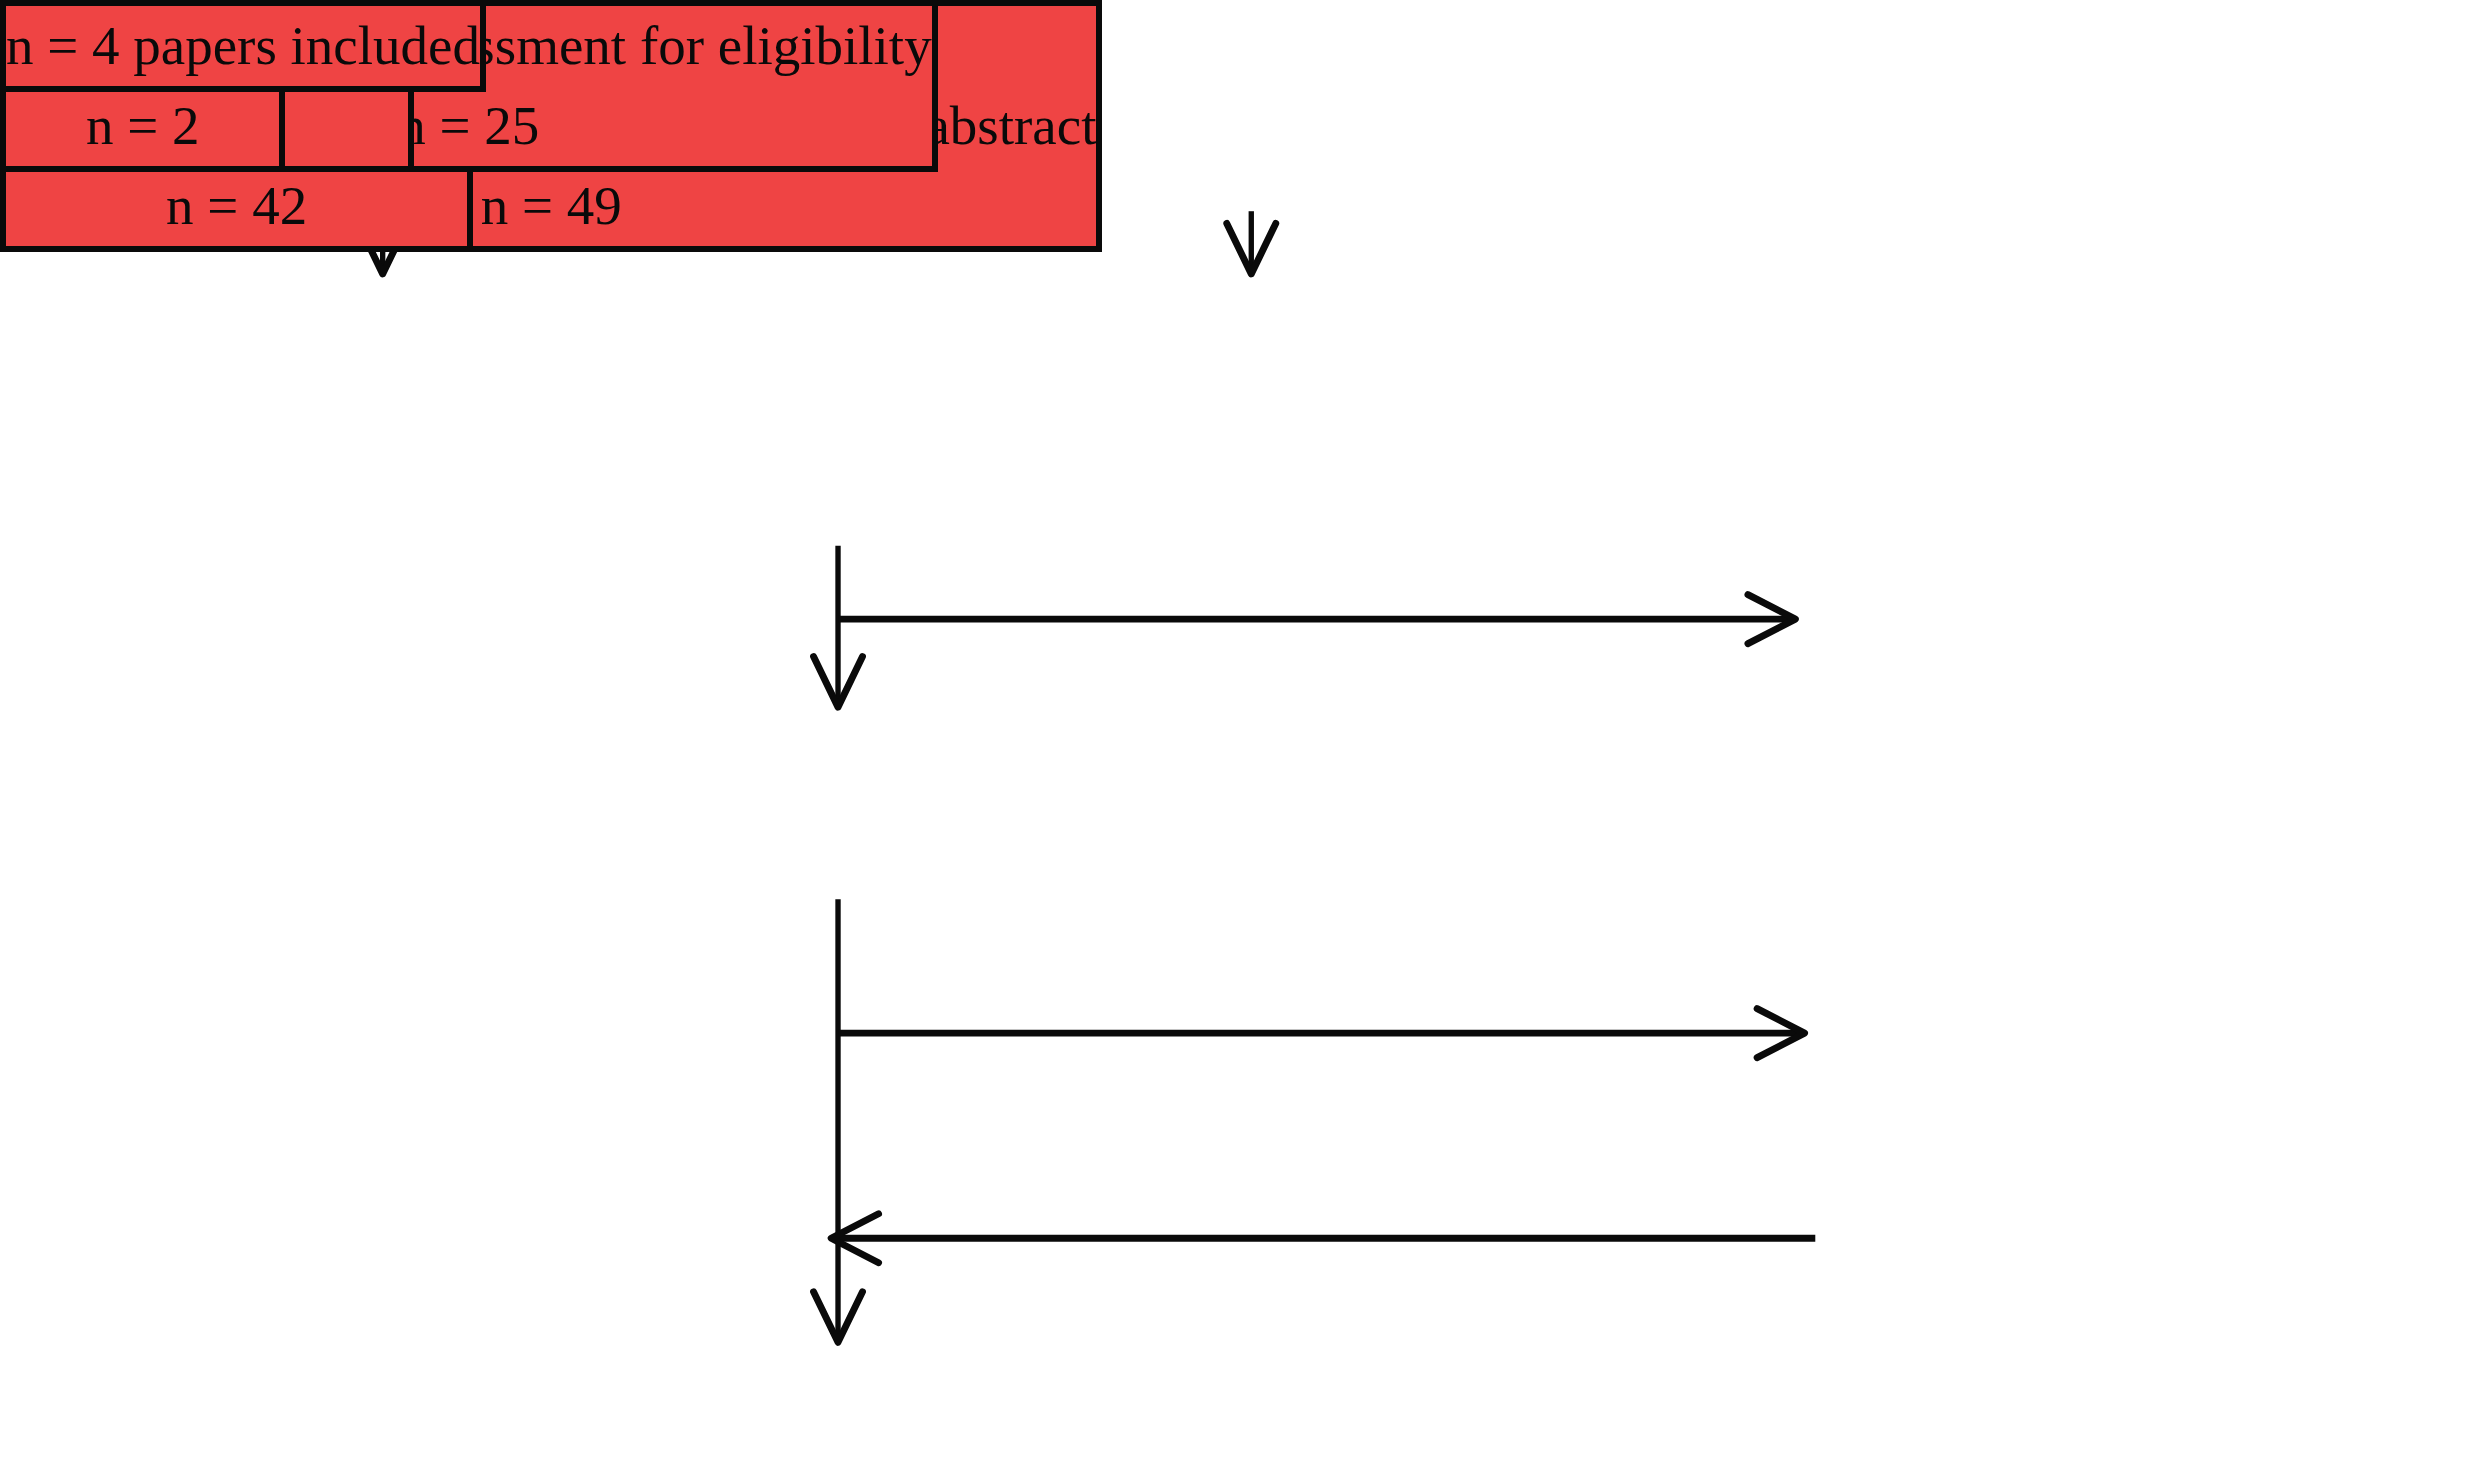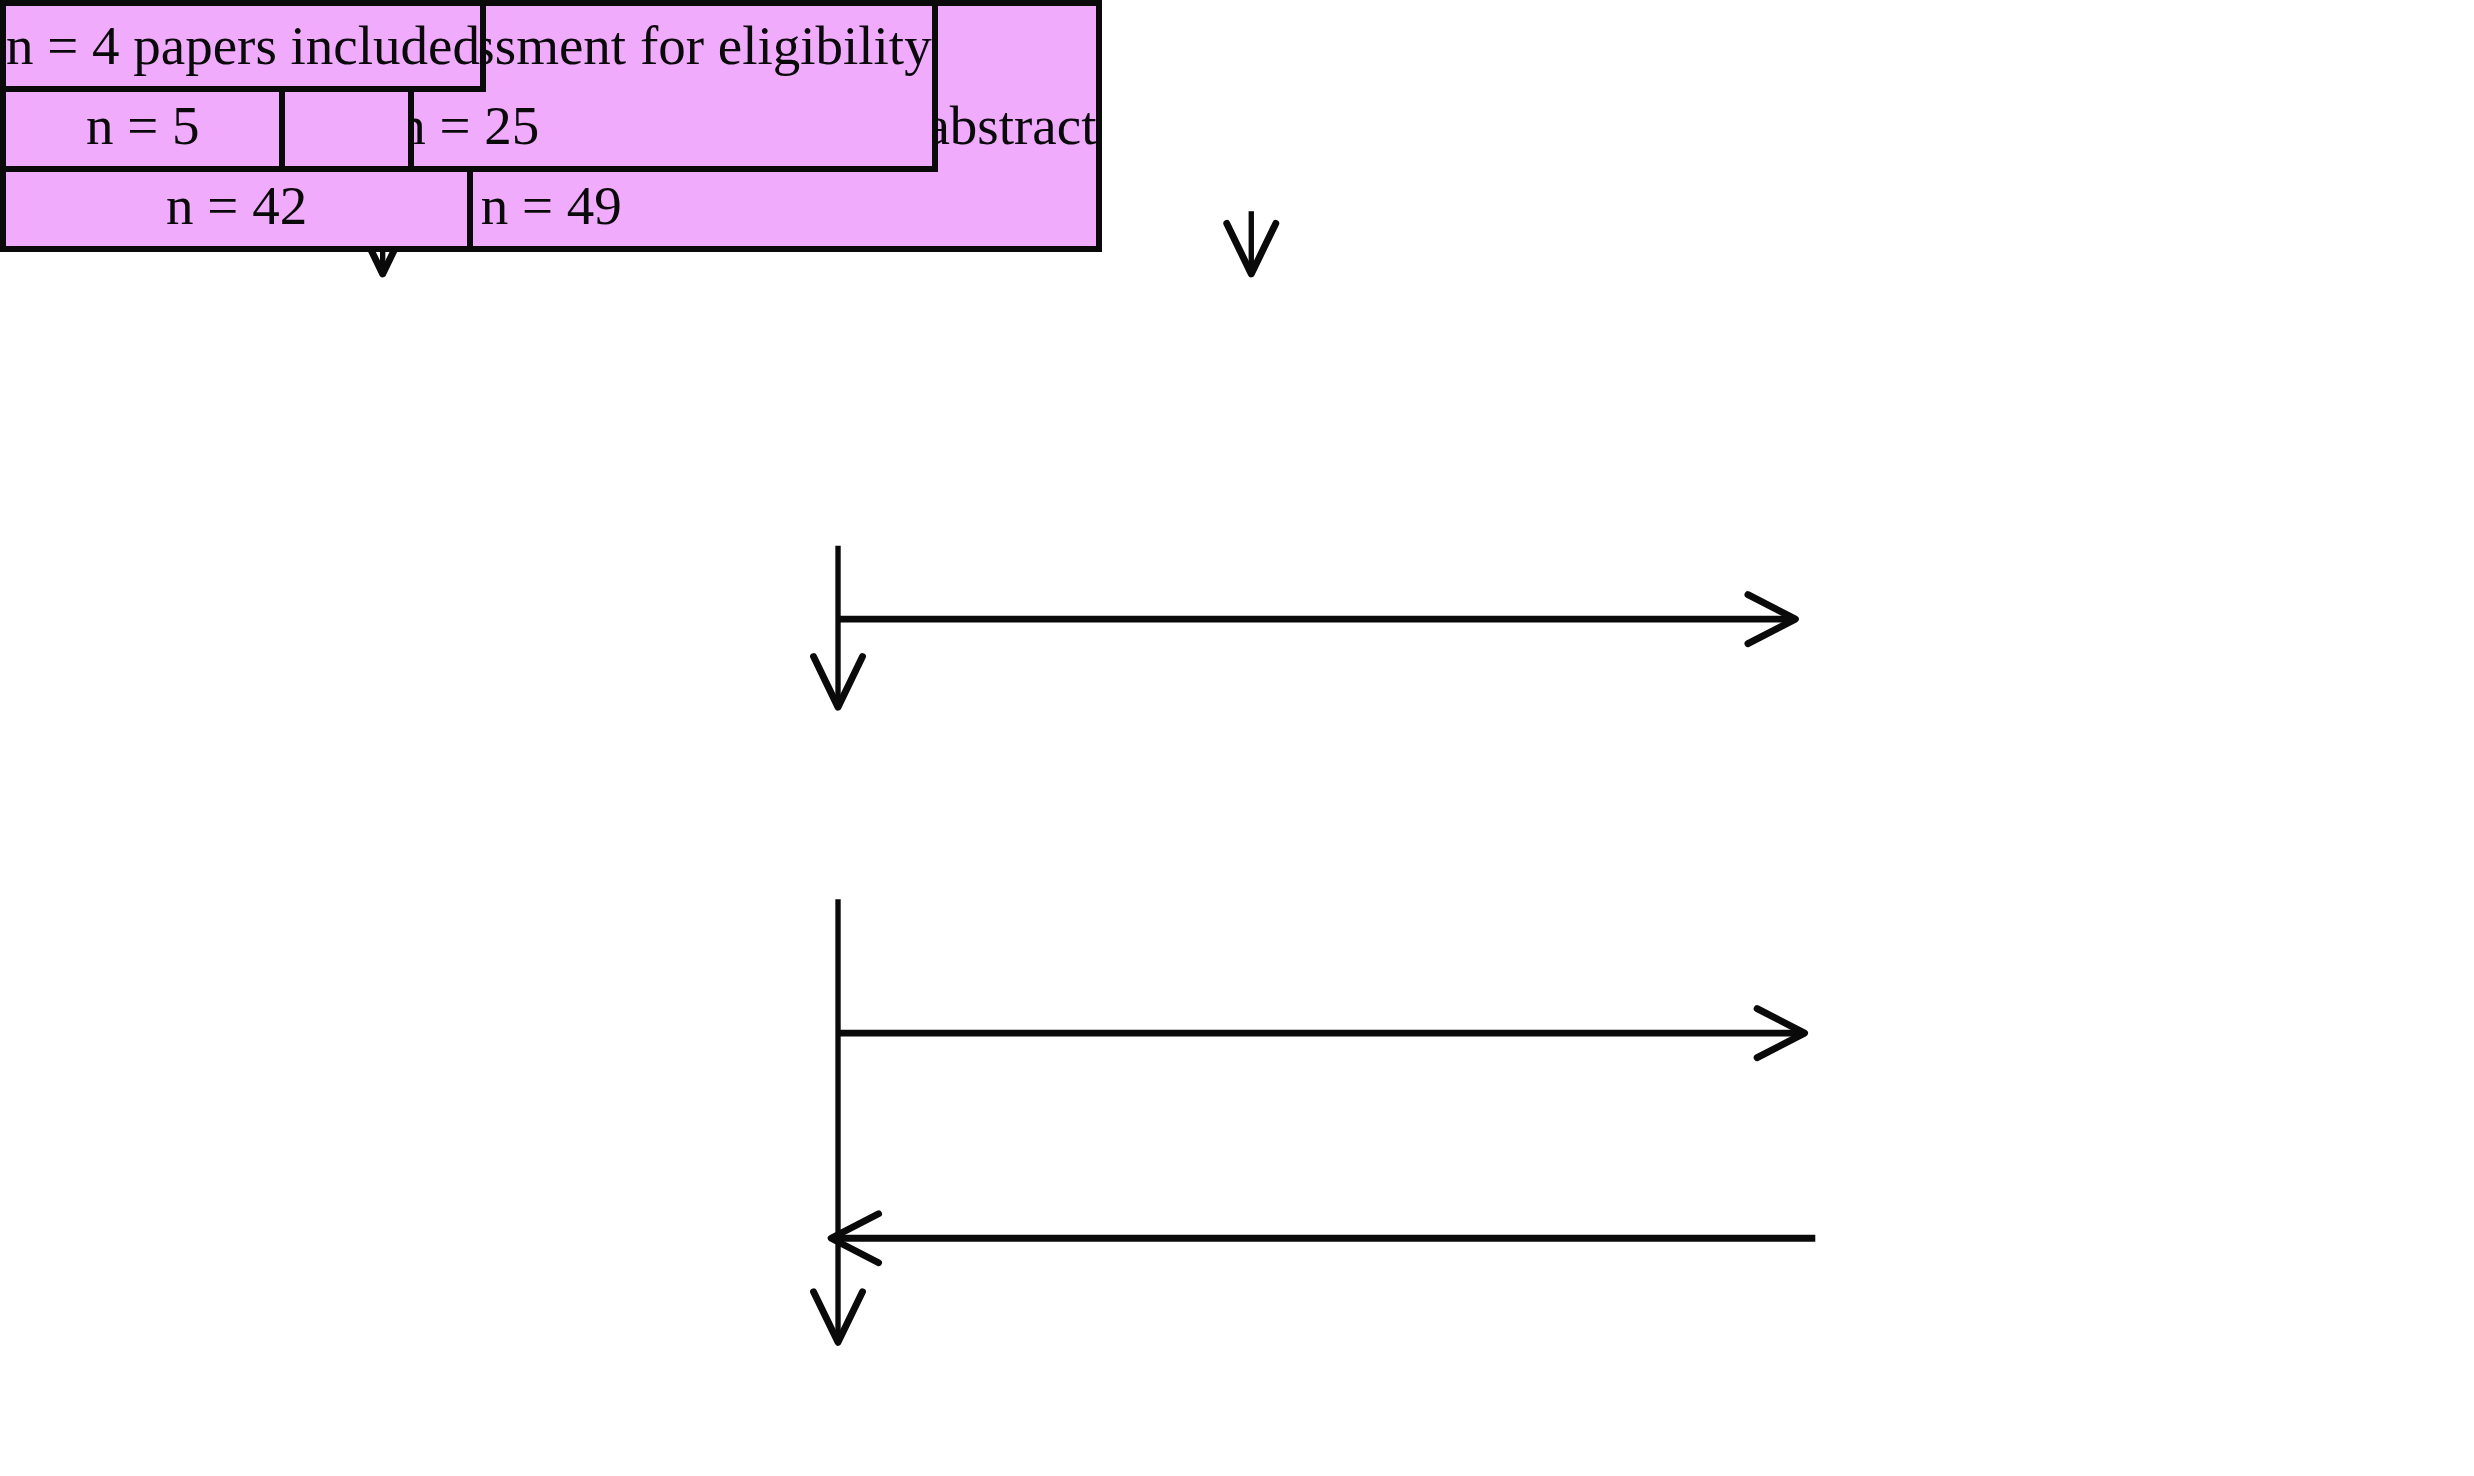--- a/index.html
+++ b/index.html
@@ -27,21 +27,21 @@
     stroke: #0a0a0a;
     fill: none;
   }
   .shaft  { stroke-width: 7px; }
   .branch { stroke-width: 9px; }
   .chev   { stroke-width: 9px; stroke-linecap: round; stroke-linejoin: round; }
   .box {
     position: absolute;
     box-sizing: border-box;
     border: 6.9px solid #0a0a0a;
-    background: #f0abfc;
+    background: #ef4444;
     display: flex;
     flex-direction: column;
     align-items: center;
     justify-content: center;
     text-align: center;
     font-size: 55px;
     line-height: 80px;
   }
   .box .line { white-space: nowrap; }
 
@@ -111,21 +111,21 @@
     <div class="line">n = 25</div>
   </div>
 
   <div class="box fulltext-excluded">
     <div class="line">Full-text excluded</div>
     <div class="line">n = 22</div>
   </div>
 
   <div class="box hand-search">
     <div class="line">Hand search</div>
-    <div class="line">n = 5</div>
+    <div class="line">n = 2</div>
   </div>
 
   <div class="box included">
     <div class="line">n = 4 papers included</div>
   </div>
 
 </div>
 
 
 </body></html>

